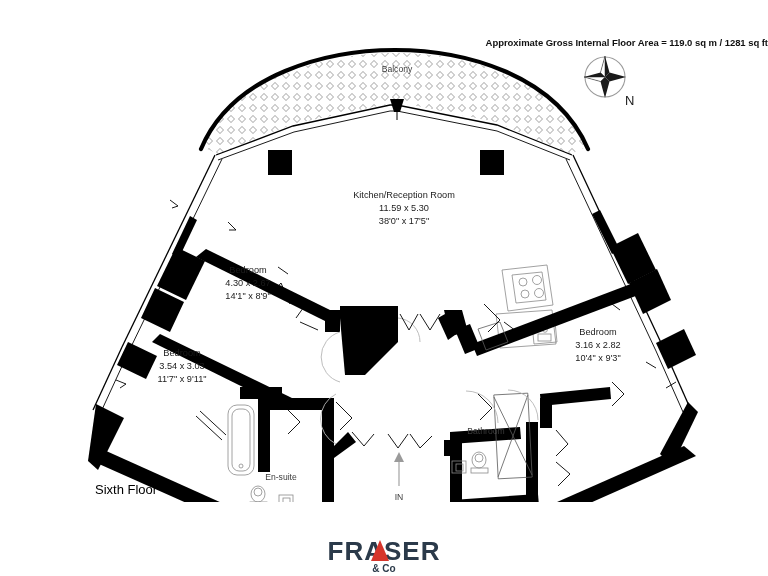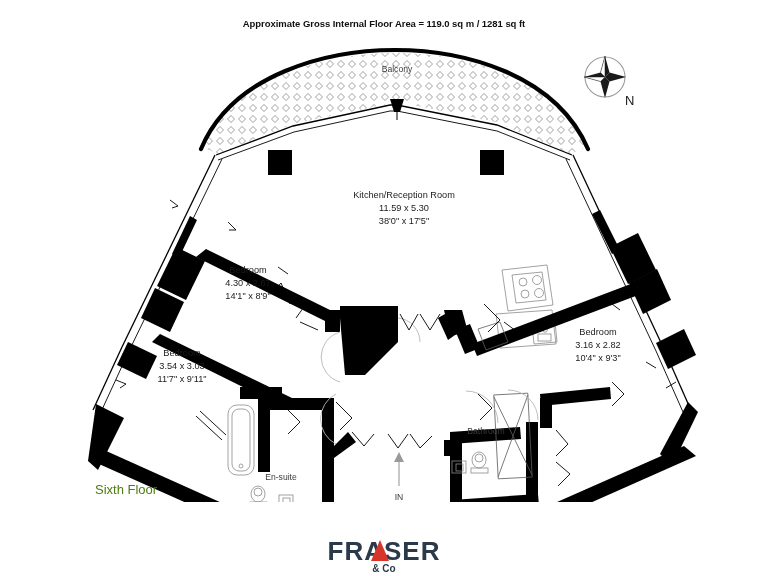--- a/index.html
+++ b/index.html
@@ -28,32 +28,33 @@
     text-align: center;
   }
   #title {
     top: 4px;
     font-size: 17.5px;
     font-weight: 400;
     letter-spacing: -0.1px;
     color: #161616;
   }
   #subtitle {
-    top: 18px;
+    top: 37px;
     font-size: 9.5px;
     font-weight: bold;
     color: #111111;
     letter-spacing: -0.05px;
+    text-align: right;
   }
   #floor-label {
     position: absolute;
     left: 95px;
     top: 482px;
     font-size: 13px;
-    color: #4d7c0f;
+    color: #000000;
   }
   #disclaimer {
     position: absolute;
     left: 0;
     top: 510px;
     width: 768px;
     text-align: center;
     font-size: 10px;
     color: #6f6f6f;
   }

